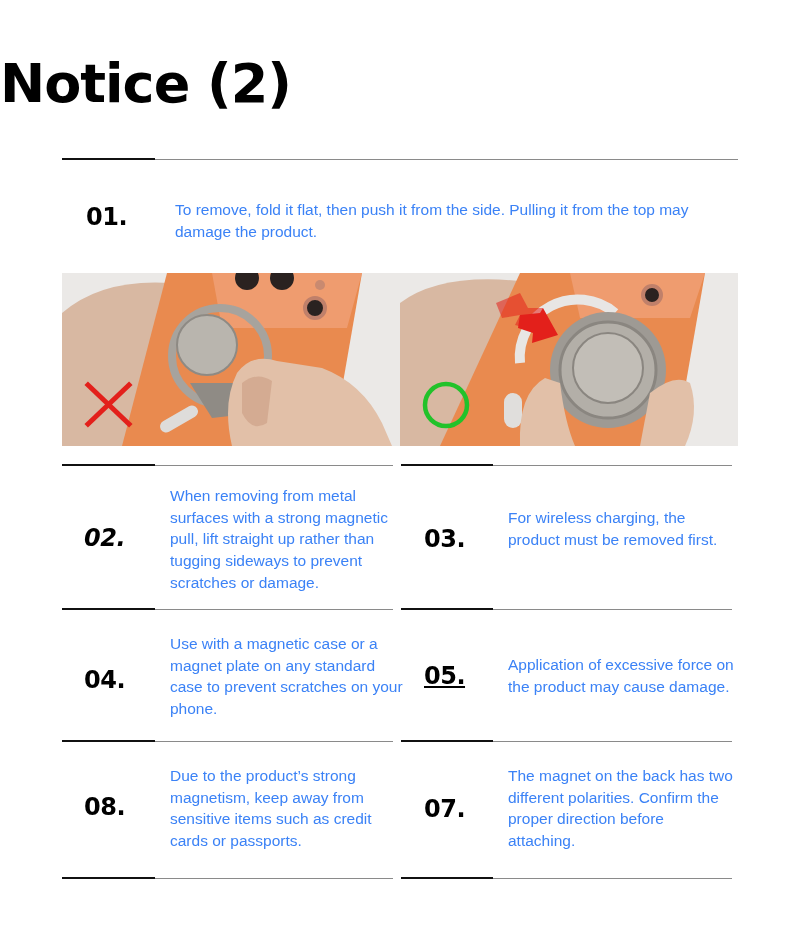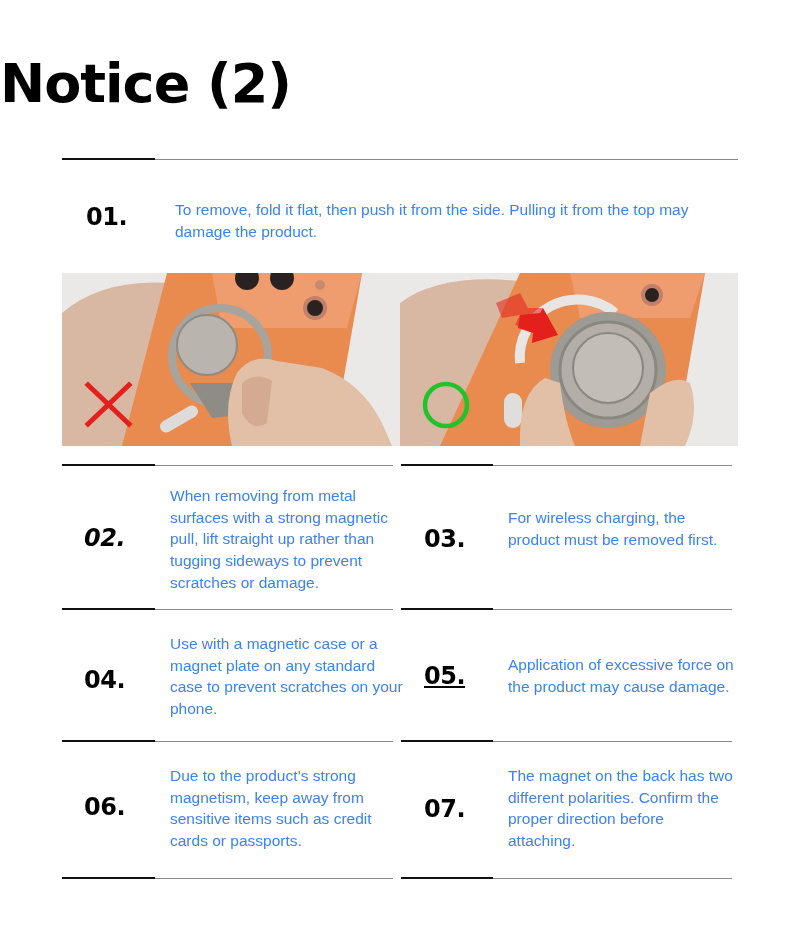--- a/index.html
+++ b/index.html
@@ -107,21 +107,21 @@
 <div class="num" style="left:424px; top:662px;text-decoration:underline;">05.</div>
 <div class="txt" style="left:508px; top:644px; width:235px;margin-top:10px;">Application of excessive force on the product may cause damage.</div>
 
 <div class="rule" style="left:62px; top:741px; width:331px;">
     <div class="thick" style="width:93px;"></div>
   </div>
 <div class="rule" style="left:401px; top:741px; width:331px;">
     <div class="thick" style="width:92px;"></div>
   </div>
 
-<div class="num" style="left:84px; top:793px;">06.</div>
+<div class="num" style="left:84px; top:793px;">08.</div>
 <div class="txt" style="left:170px; top:765px; width:230px;">Due to the product’s strong magnetism, keep away from sensitive items such as credit cards or passports.</div>
 <div class="num" style="left:424px; top:795px;">07.</div>
 <div class="txt" style="left:508px; top:765px; width:225px;">The magnet on the back has two different polarities. Confirm the proper direction before attaching.</div>
 
 <div class="rule" style="left:62px; top:878px; width:331px;">
     <div class="thick" style="width:93px;"></div>
   </div>
 <div class="rule" style="left:401px; top:878px; width:331px;">
     <div class="thick" style="width:92px;"></div>
   </div>

